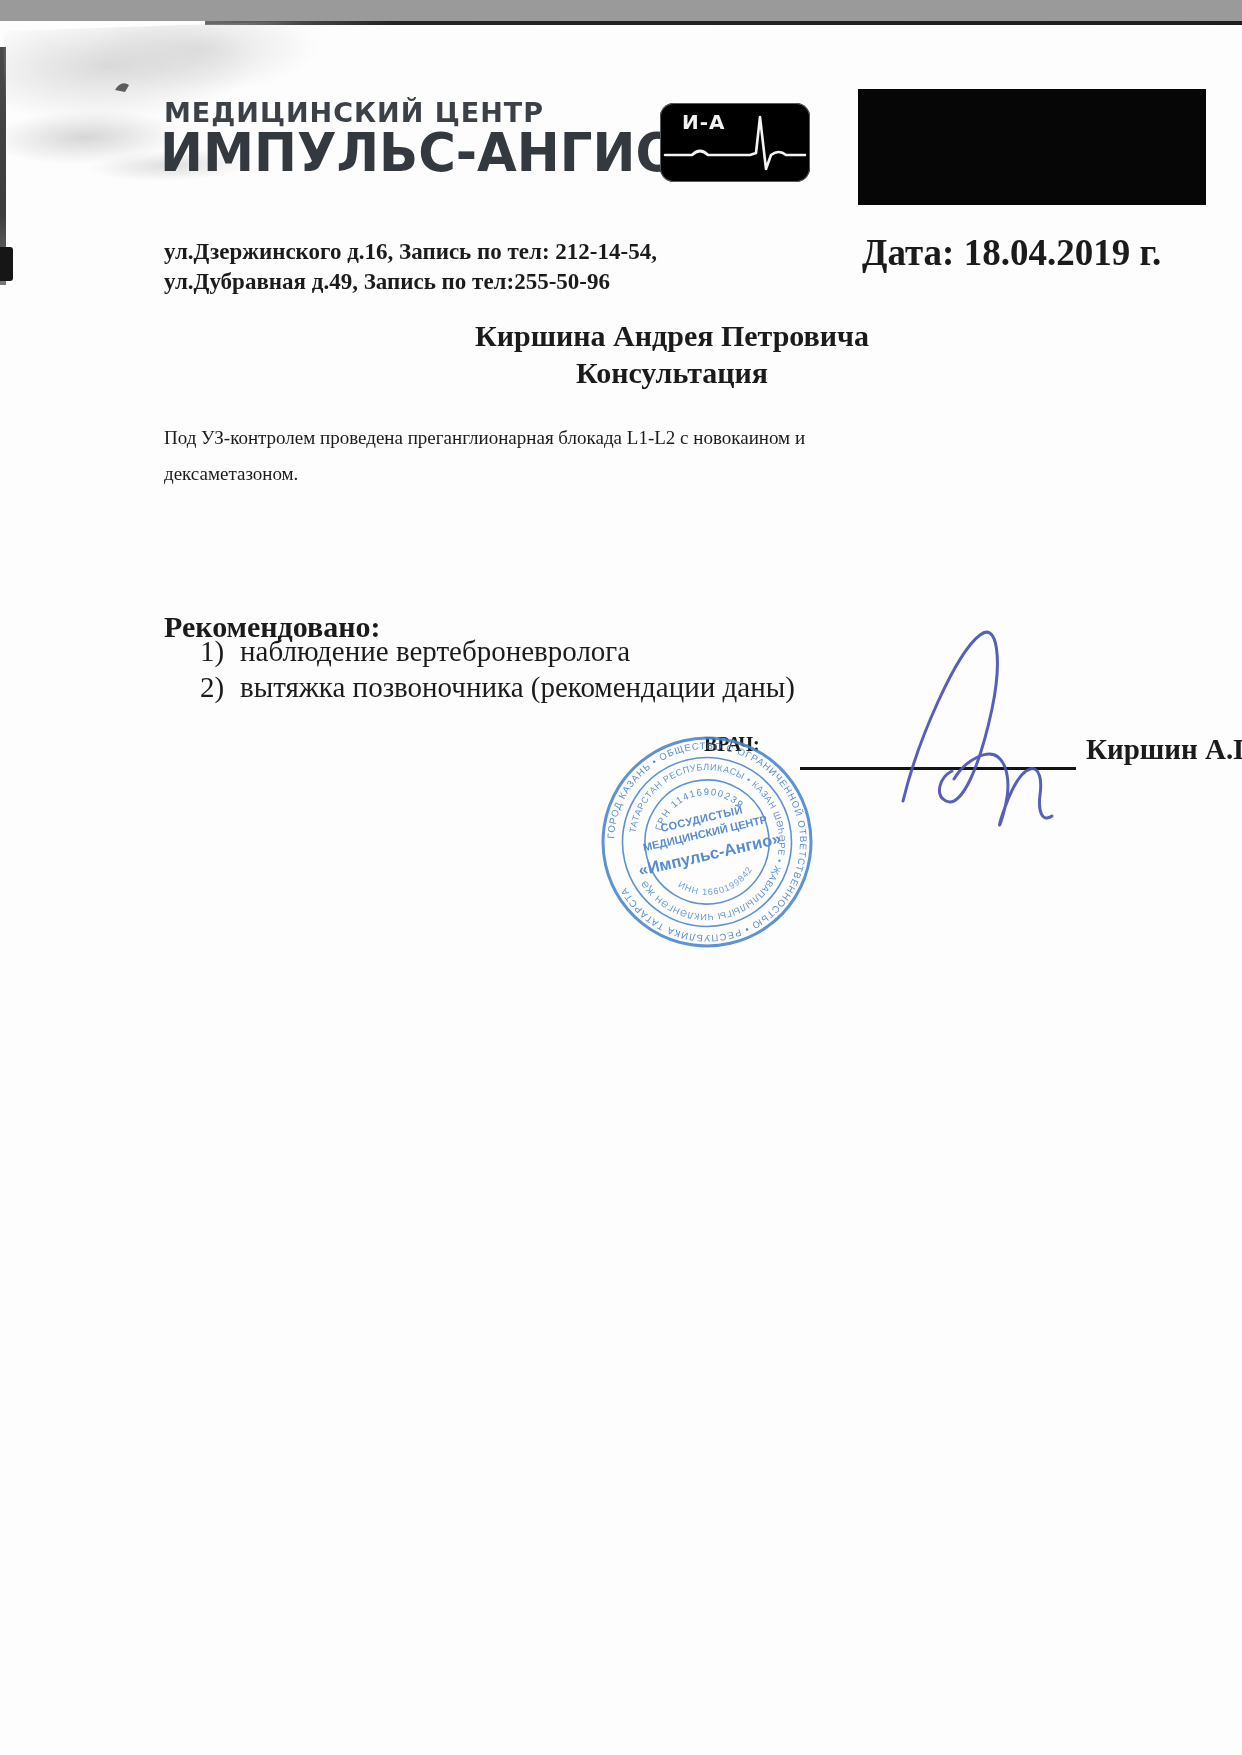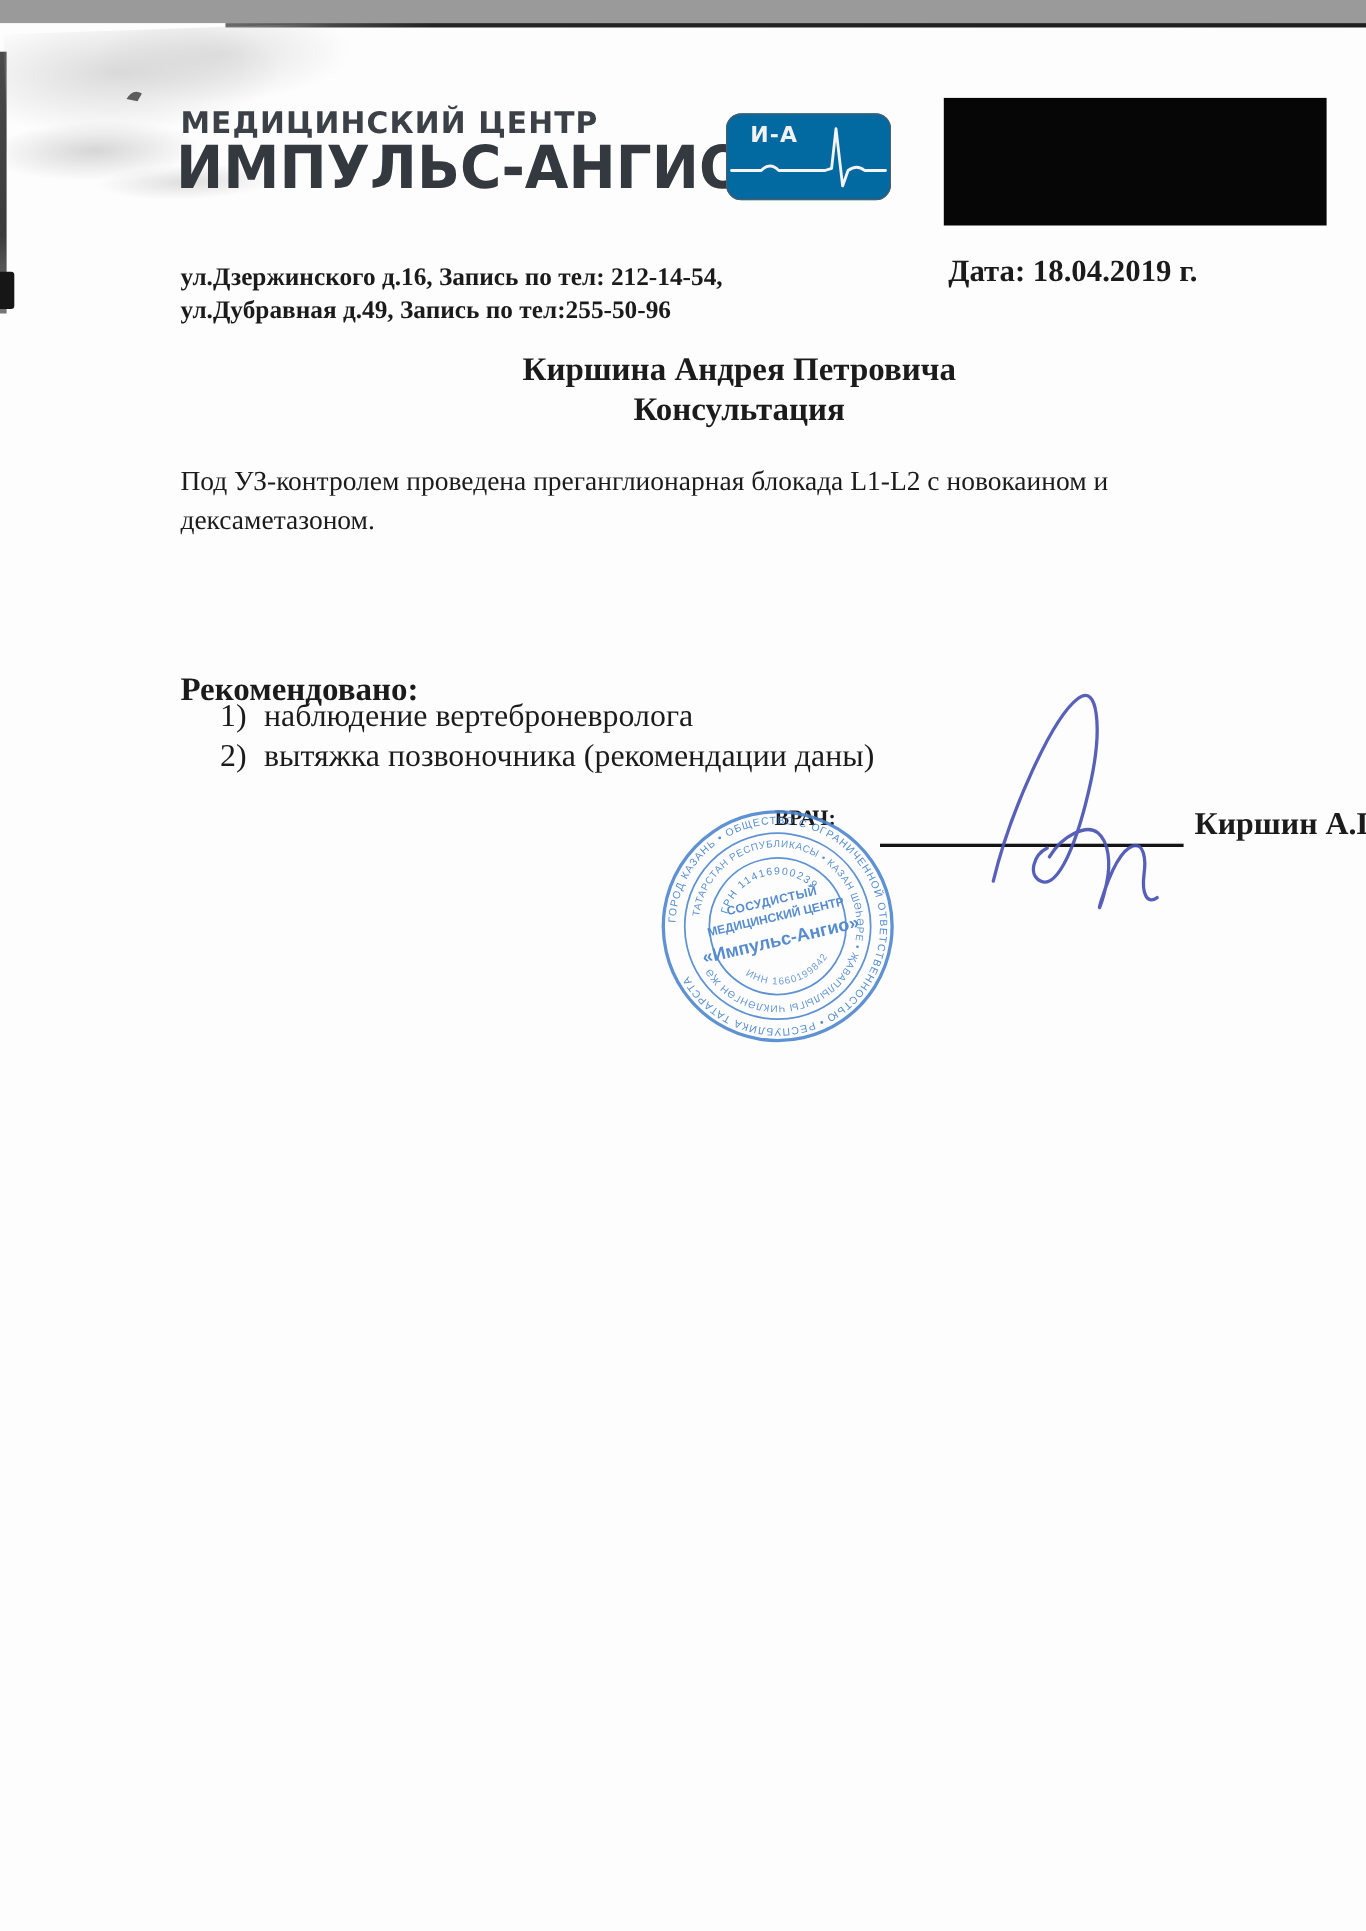--- a/index.html
+++ b/index.html
@@ -22,36 +22,36 @@
       radial-gradient(38% 22% at 22% 62%, rgba(175,175,175,.5), rgba(175,175,175,0) 70%),
       radial-gradient(30% 12% at 45% 80%, rgba(185,185,185,.45), rgba(185,185,185,0) 75%);
   }
 
   
   .logo-label{left:164px;top:76px;font-family:"DejaVu Sans","Liberation Sans",sans-serif;
     font-weight:700;font-size:27px;letter-spacing:1px;color:#3b4147;}
   .logo-name{left:160px;top:100px;font-family:"DejaVu Sans","Liberation Sans",sans-serif;
     font-weight:700;font-size:54px;letter-spacing:0;color:#33393e;
     transform:scaleX(.95);transform-origin:left top;}
-  .badge{left:660px;top:82px;width:150px;height:79px;background:#0369a1;border-radius:14px;
+  .badge{left:660px;top:82px;width:150px;height:79px;background:#000000;border-radius:14px;
     box-shadow:0 0 0 1px #565b5f inset;}
   .badge-initials{position:absolute;left:22px;top:7px;color:#f2f2f2;
     font-family:"DejaVu Sans","Liberation Sans",sans-serif;font-weight:700;font-size:20px;letter-spacing:1px;}
   .redaction{left:858px;top:68px;width:348px;height:116px;background:#060606;}
 
   .addr{left:164px;font-weight:700;font-size:23px;line-height:30px;}
   .addr-phone{position:absolute;left:293px;top:0;}
-  .date{left:862px;top:210px;font-weight:700;font-size:28px;}
+  .date{left:862px;top:210px;font-weight:700;font-size:37px;}
 
   
   .title{left:102px;top:296px;width:1140px;text-align:center;
     font-weight:700;font-size:30px;line-height:37px;white-space:nowrap;}
 
   
-  .para{left:164px;top:399px;font-size:25px;line-height:36px;}
+  .para{left:164px;top:399px;font-size:19px;line-height:36px;}
   .diagnosis{left:164px;top:506px;font-weight:700;font-size:30px;}
   .rec-label{left:164px;top:589px;font-weight:700;font-size:30px;}
   .rec-item{font-size:29px;line-height:36px;}
   .rec-num{position:absolute;left:200px;}
   .rec-text{position:absolute;left:240px;}
 
   
   .vrach{left:704px;top:712px;font-weight:700;font-size:20px;}
   .sig-line{left:800px;top:746px;width:276px;height:3px;background:#151515;}
   .doctor-name{left:1086px;top:712px;font-weight:700;font-size:29px;}

